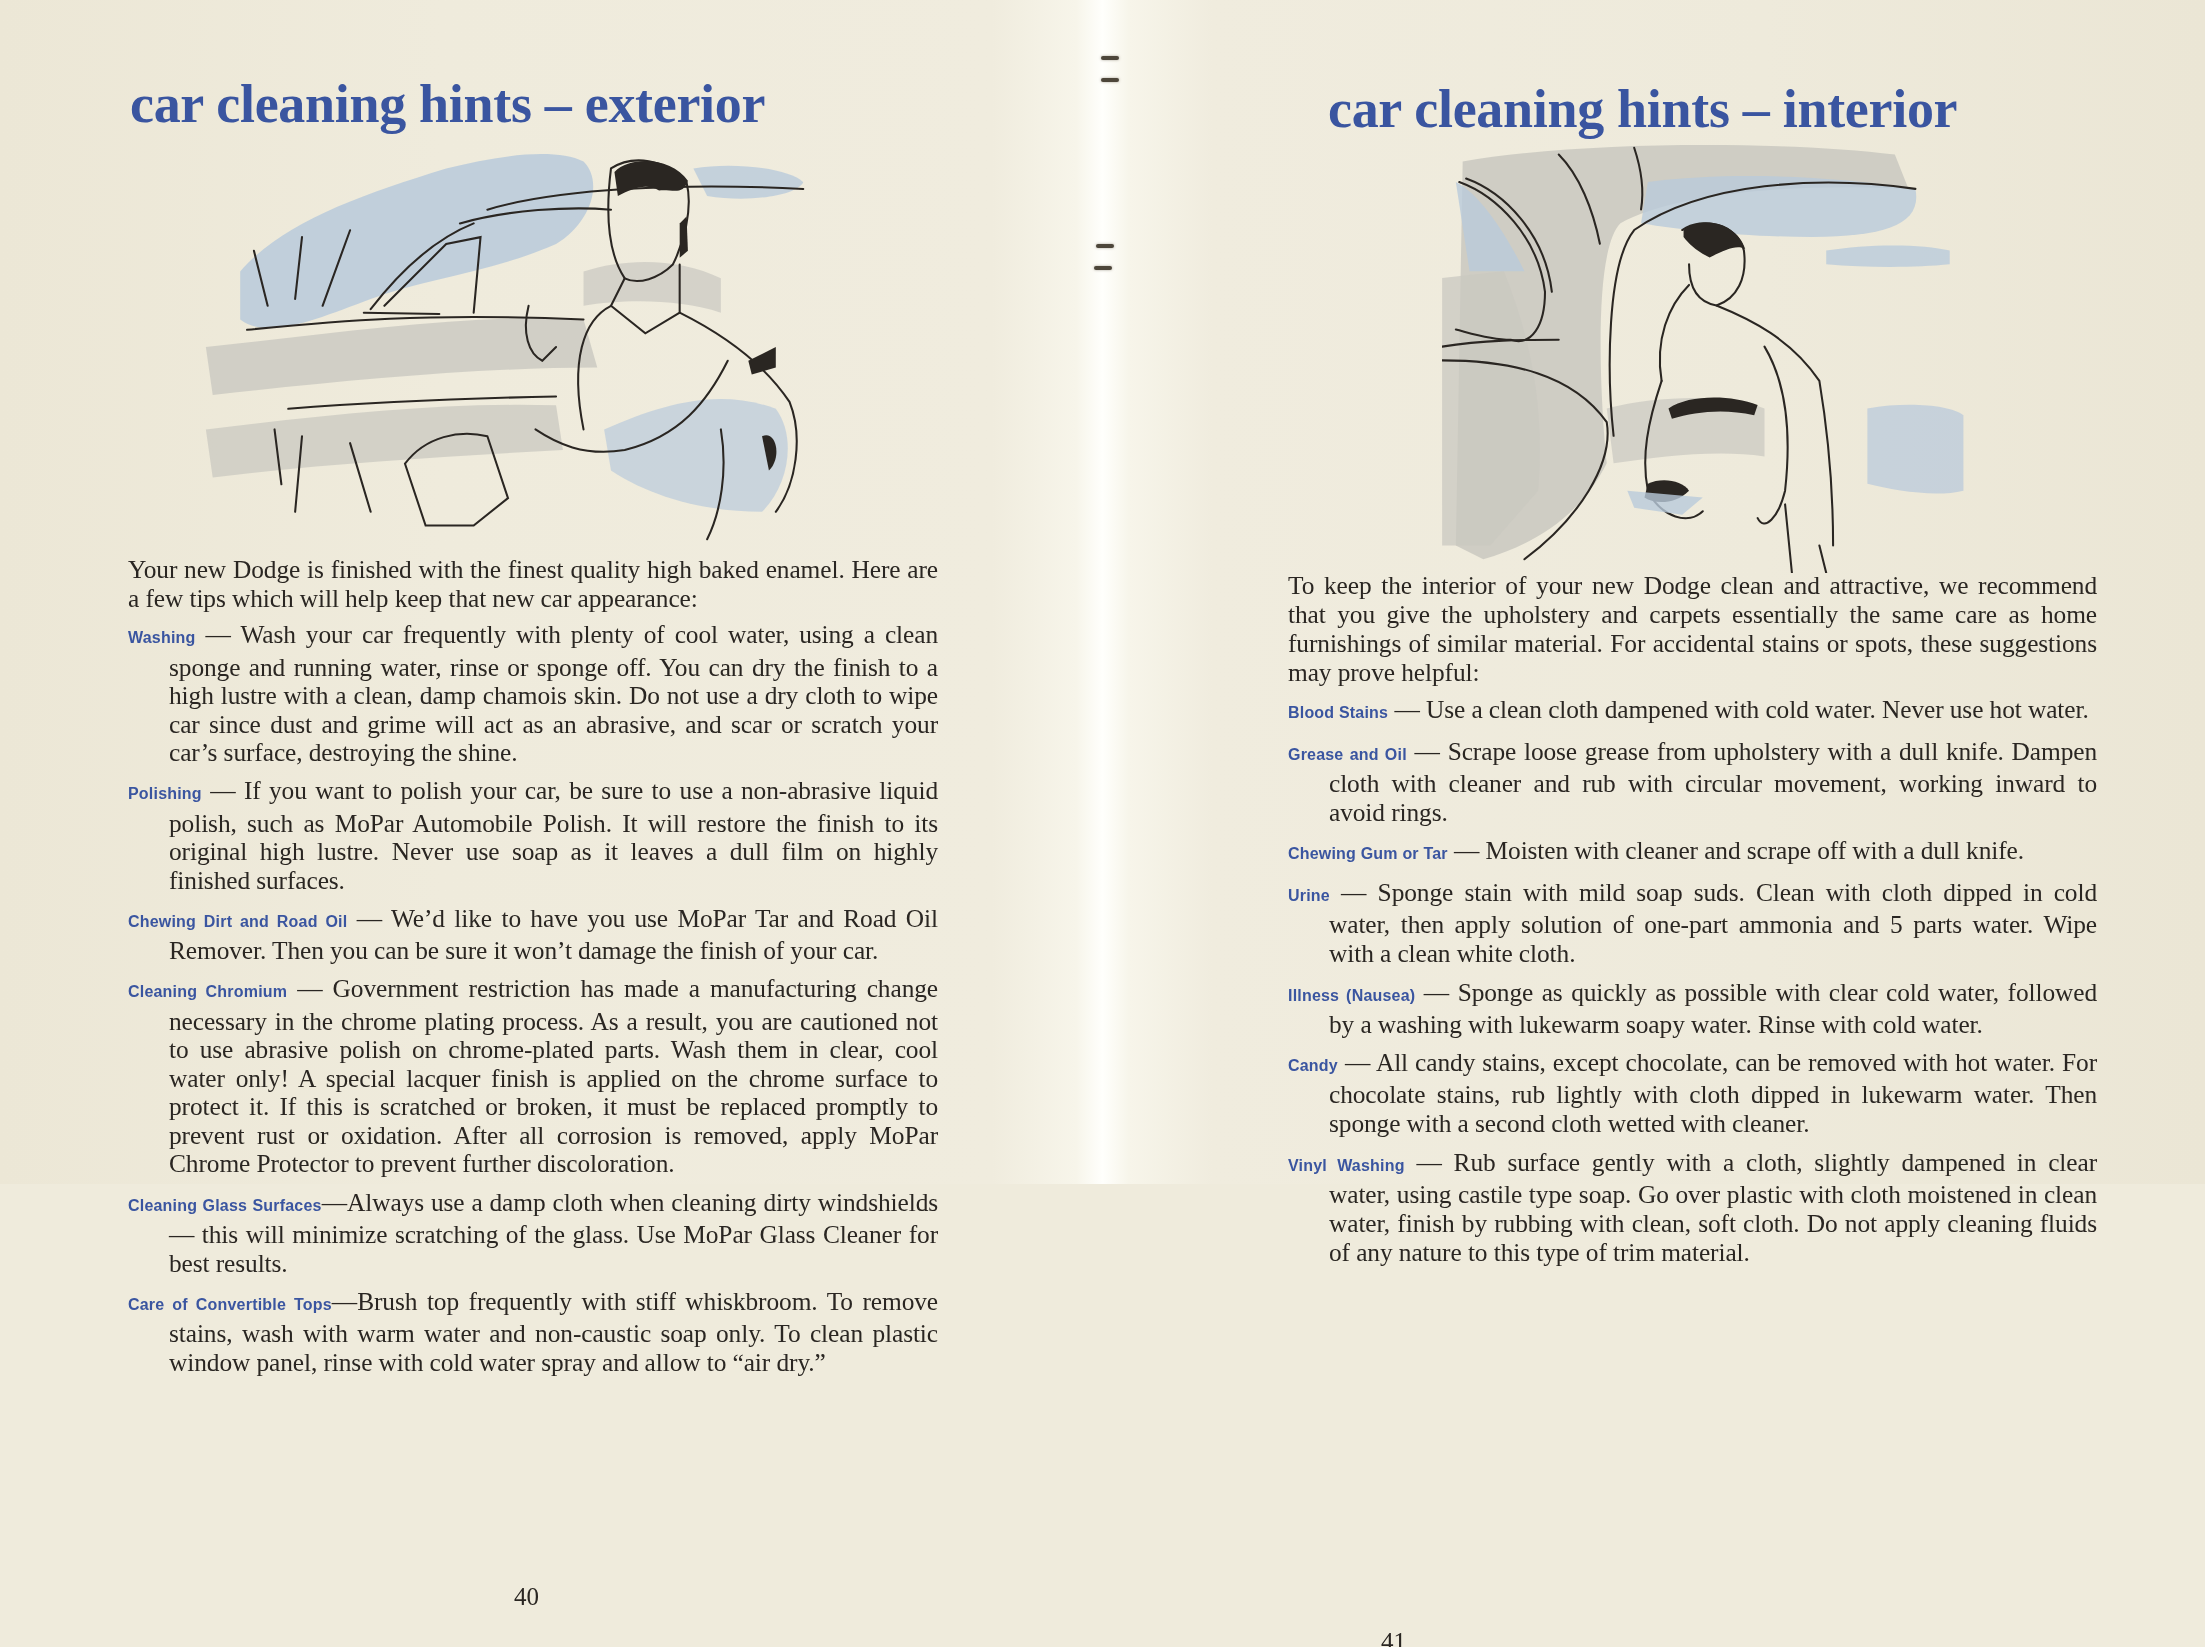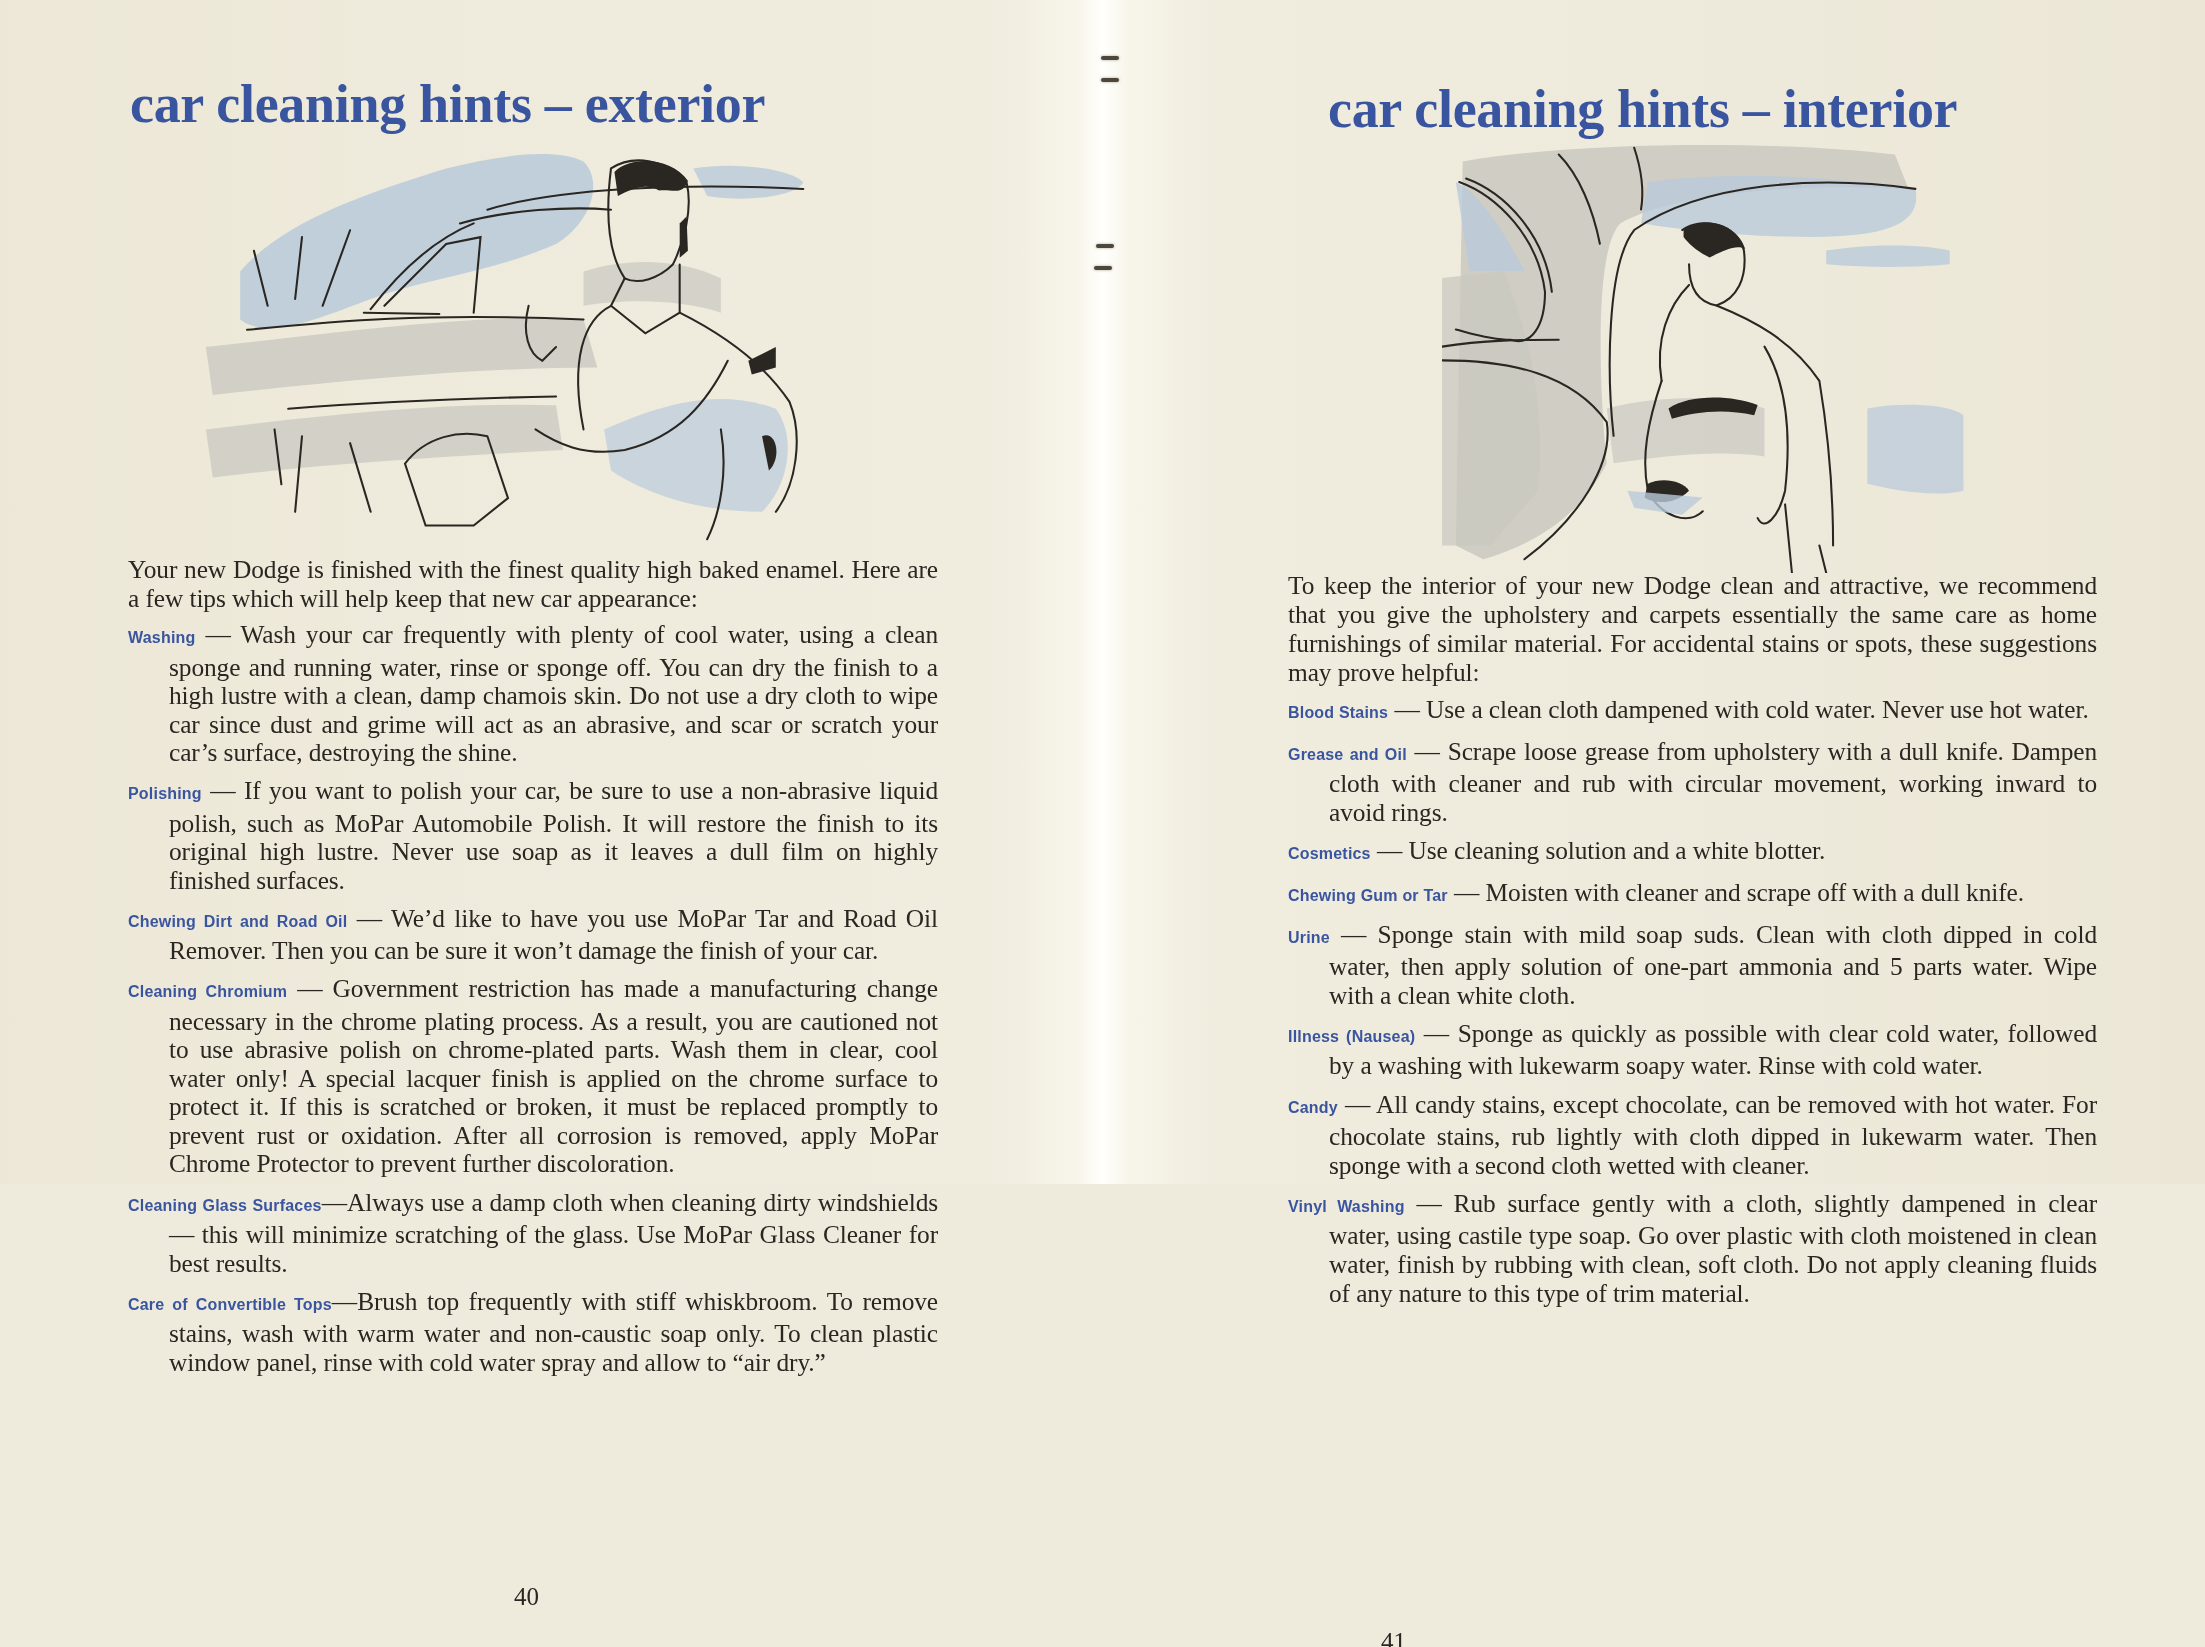--- a/index.html
+++ b/index.html
@@ -185,21 +185,20 @@
     </svg>
 
     <div class="body-text">
       <p class="intro">To keep the interior of your new Dodge clean and attractive, we recommend that you give the upholstery and carpets essentially the same care as home furnishings of similar material. For accidental stains or spots, these suggestions may prove helpful:</p>
 
       <p class="entry"><span class="term">Blood Stains</span> <span class="dash">—</span> <span>Use a clean cloth dampened with cold water. Never use hot water.</span></p>
 
 
       <p class="entry"><span class="term">Grease and Oil</span> <span class="dash">—</span> <span>Scrape loose grease from upholstery with a dull knife. Dampen cloth with cleaner and rub with circular movement, working inward to avoid rings.</span></p>
 
-      <p class="entry"><span class="term">Cosmetics</span> <span class="dash">—</span> <span>Use cleaning solution and a white blotter.</span></p>
 
       <p class="entry"><span class="term">Chewing Gum or Tar</span> <span class="dash">—</span> <span>Moisten with cleaner and scrape off with a dull knife.</span></p>
 
       <p class="entry"><span class="term">Urine</span> <span class="dash">—</span> <span>Sponge stain with mild soap suds. Clean with cloth dipped in cold water, then apply solution of one-part ammonia and 5 parts water. Wipe with a clean white cloth.</span></p>
 
       <p class="entry"><span class="term">Illness (Nausea)</span> <span class="dash">—</span> <span>Sponge as quickly as possible with clear cold water, followed by a washing with lukewarm soapy water. Rinse with cold water.</span></p>
 
       <p class="entry"><span class="term">Candy</span> <span class="dash">—</span> <span>All candy stains, except chocolate, can be removed with hot water. For chocolate stains, rub lightly with cloth dipped in lukewarm water. Then sponge with a second cloth wetted with cleaner.</span></p>
 
       <p class="entry"><span class="term">Vinyl Washing</span> <span class="dash">—</span> <span>Rub surface gently with a cloth, slightly dampened in clear water, using castile type soap. Go over plastic with cloth moistened in clean water, finish by rubbing with clean, soft cloth.</span> <span class="italic">Do not apply cleaning fluids of any nature to this type of trim material.</span></p>

